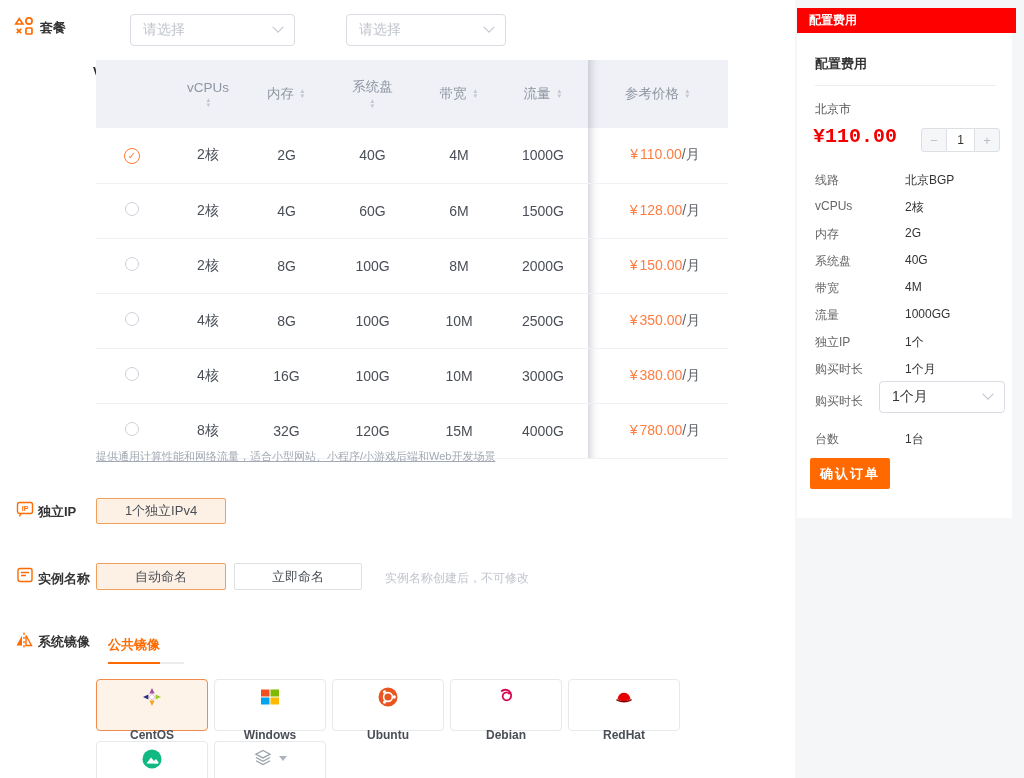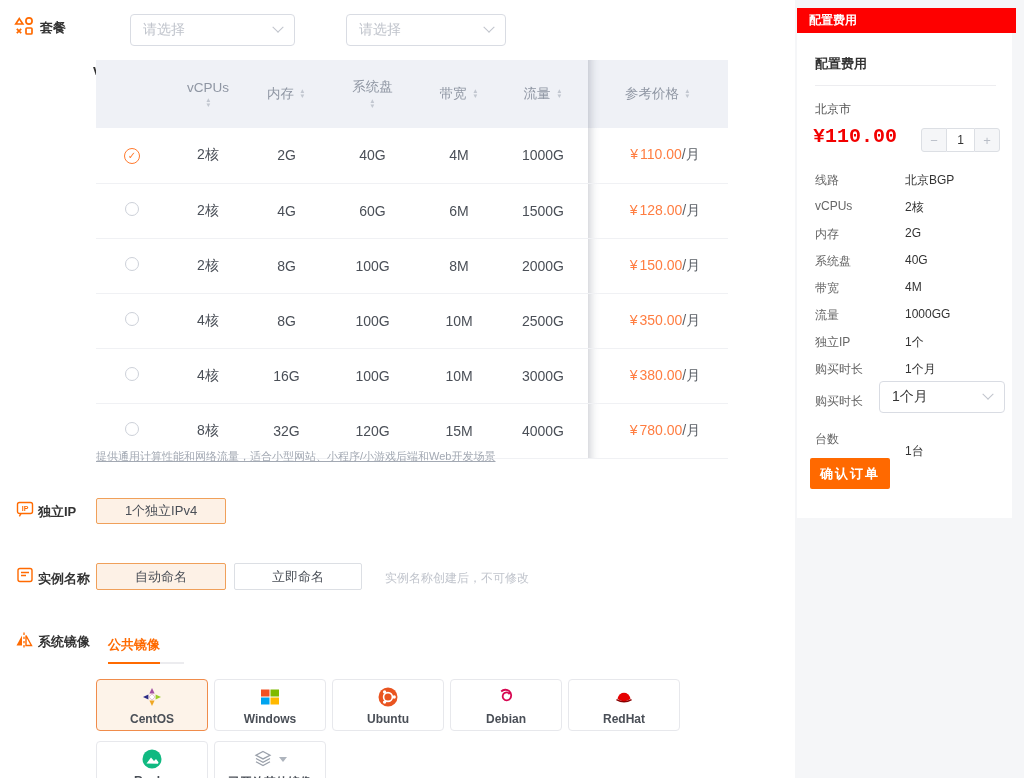--- a/index.html
+++ b/index.html
@@ -43,21 +43,21 @@
   .opt-btn { display:flex; align-items:center; justify-content:center; font-size:13px; color:#4a4f57;
     background:#fff; border:1px solid #dcdfe4; border-radius:2px; }
   .opt-btn.on { background:#fdf1e6; border:1px solid #f0a05a; color:#4a4f57; }
   .hint { font-size:12px; color:#c0c4cc; }
 
   
   .tab-wrap { border-bottom:2px solid #ececef; width:76px;margin-left:12px; }
   .tab { display:inline-block; font-size:13px; font-weight:bold; color:#ff6a00; padding-bottom:8px;
     border-bottom:2px solid #ff6a00; margin-bottom:-2px; }
   .os-card { position:absolute; width:112px; height:52px; border:1px solid #e7e8ec; border-radius:4px; background:#fff;
-    display:flex; flex-direction:column; align-items:center; padding-top:6px; gap:4px; }
+    display:flex; flex-direction:column; align-items:center; padding-top:6px; gap:20px; }
   .os-card.on { background:#fdf3e9; border:1px solid #f08c4b; }
   .os-card .os-name { font-size:12px; font-weight:bold; color:#4a4f57; }
   .os-ico { width:22px; height:22px; }
   .more-top { display:flex; align-items:center; gap:6px; height:22px; }
   .caret-down { width:0; height:0; border-left:4px solid transparent; border-right:4px solid transparent;
     border-top:5px solid #aeb4bd; }
 
   
   .aside { position:absolute; left:795px; top:0; width:229px; height:778px; background:#f5f6f8; }
   .banner { position:absolute; left:2px; top:8px; width:219px; height:25px; background:#fe0000;
@@ -71,21 +71,21 @@
   .stp { width:26px; height:24px; display:flex; align-items:center; justify-content:center;
     background:#f5f6f8; border:1px solid #dcdfe4; color:#b9bec7; font-size:13px; }
   .stp.l { border-radius:3px 0 0 3px; } .stp.r { border-radius:0 3px 3px 0; }
   .stv { width:27px; height:24px; border-top:1px solid #dcdfe4; border-bottom:1px solid #dcdfe4;
     display:flex; align-items:center; justify-content:center; font-size:12px; color:#333; background:#fff; }
   .kv { position:absolute; left:18px; right:14px; display:flex; font-size:12px; }
   .kv .k { width:90px; color:#666; } .kv .v { color:#333; }
   .dur-label { position:absolute; left:18px; top:360px; font-size:12px; color:#666; }
   .dur-select { position:absolute; left:82px; top:348px; width:126px; height:32px; }
   .units-k { position:absolute; left:18px; top:398px; font-size:12px; color:#666; }
-  .units-v { position:absolute; left:108px; top:398px; font-size:12px; color:#333;margin-top:12px; }
+  .units-v { position:absolute; left:108px; top:398px; font-size:12px; color:#333; }
   .submit { position:absolute; left:13px; top:425px; width:80px; height:31px; background:#ff6900; color:#fff;
     font-size:13px; font-weight:bold; letter-spacing:2px; display:flex; align-items:center; justify-content:center;
     border-radius:2px; }
 </style>
 </head>
 <body>
 
 <div class="stage">
 
   <div class="main">

